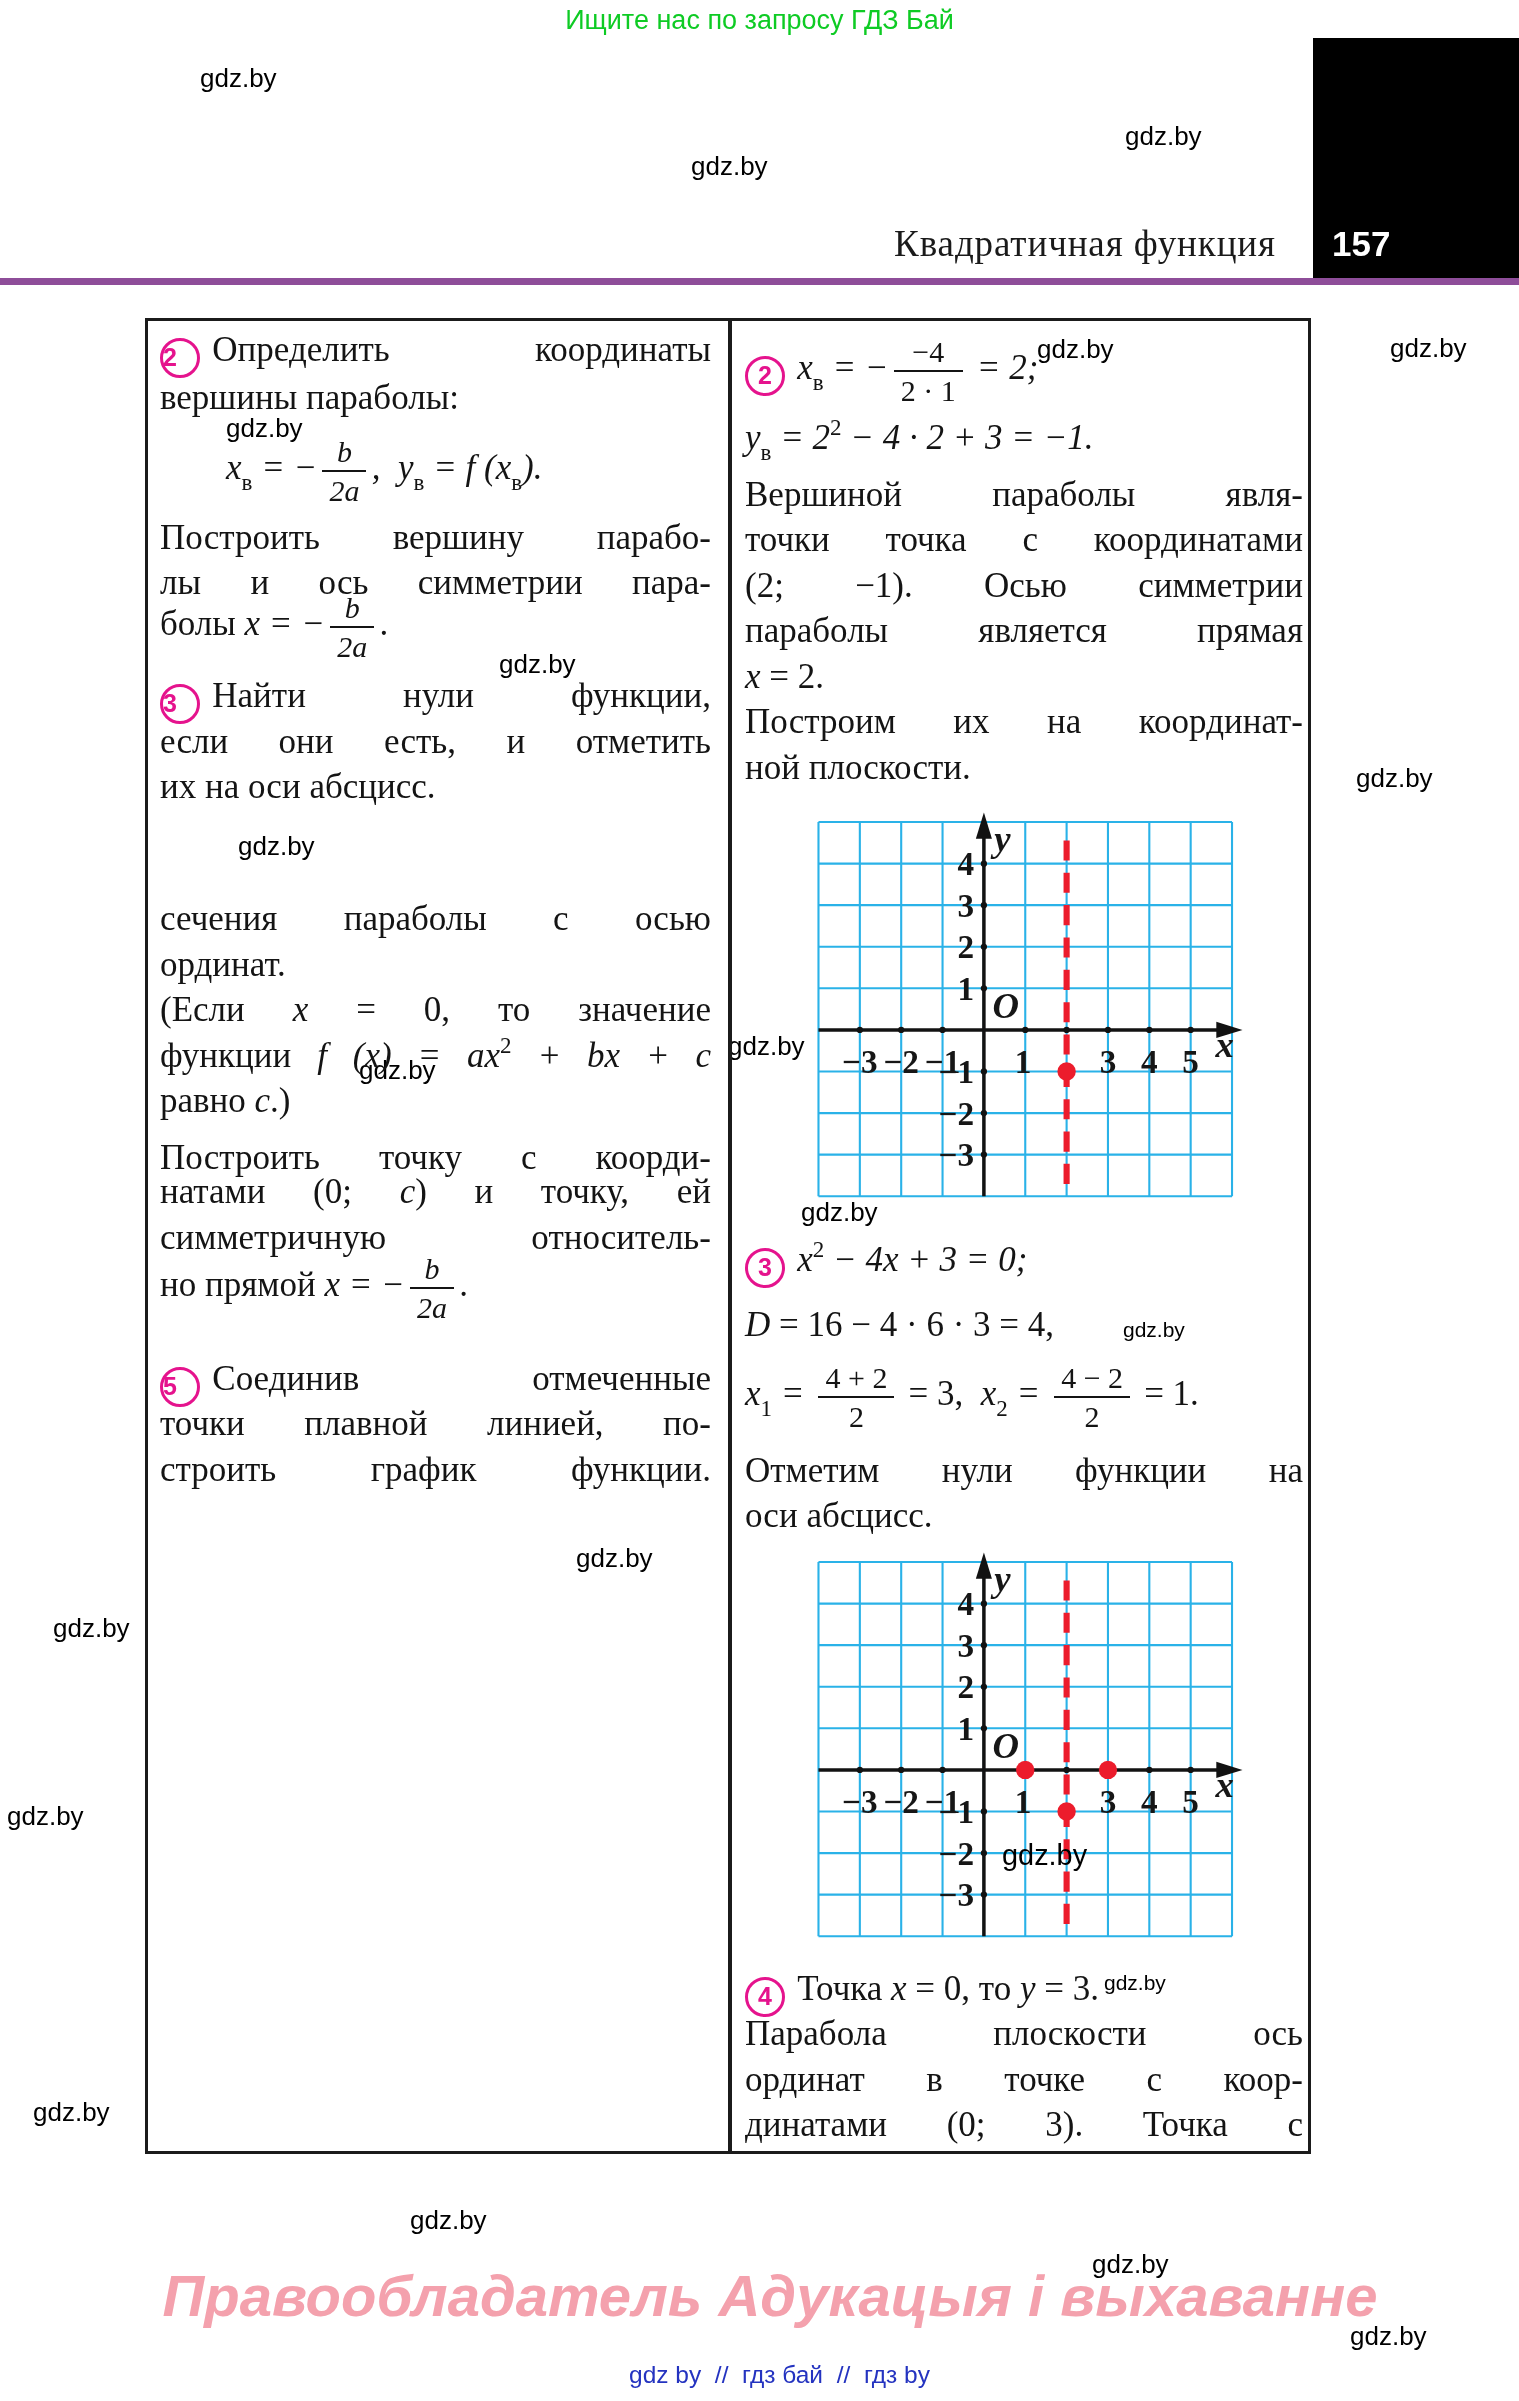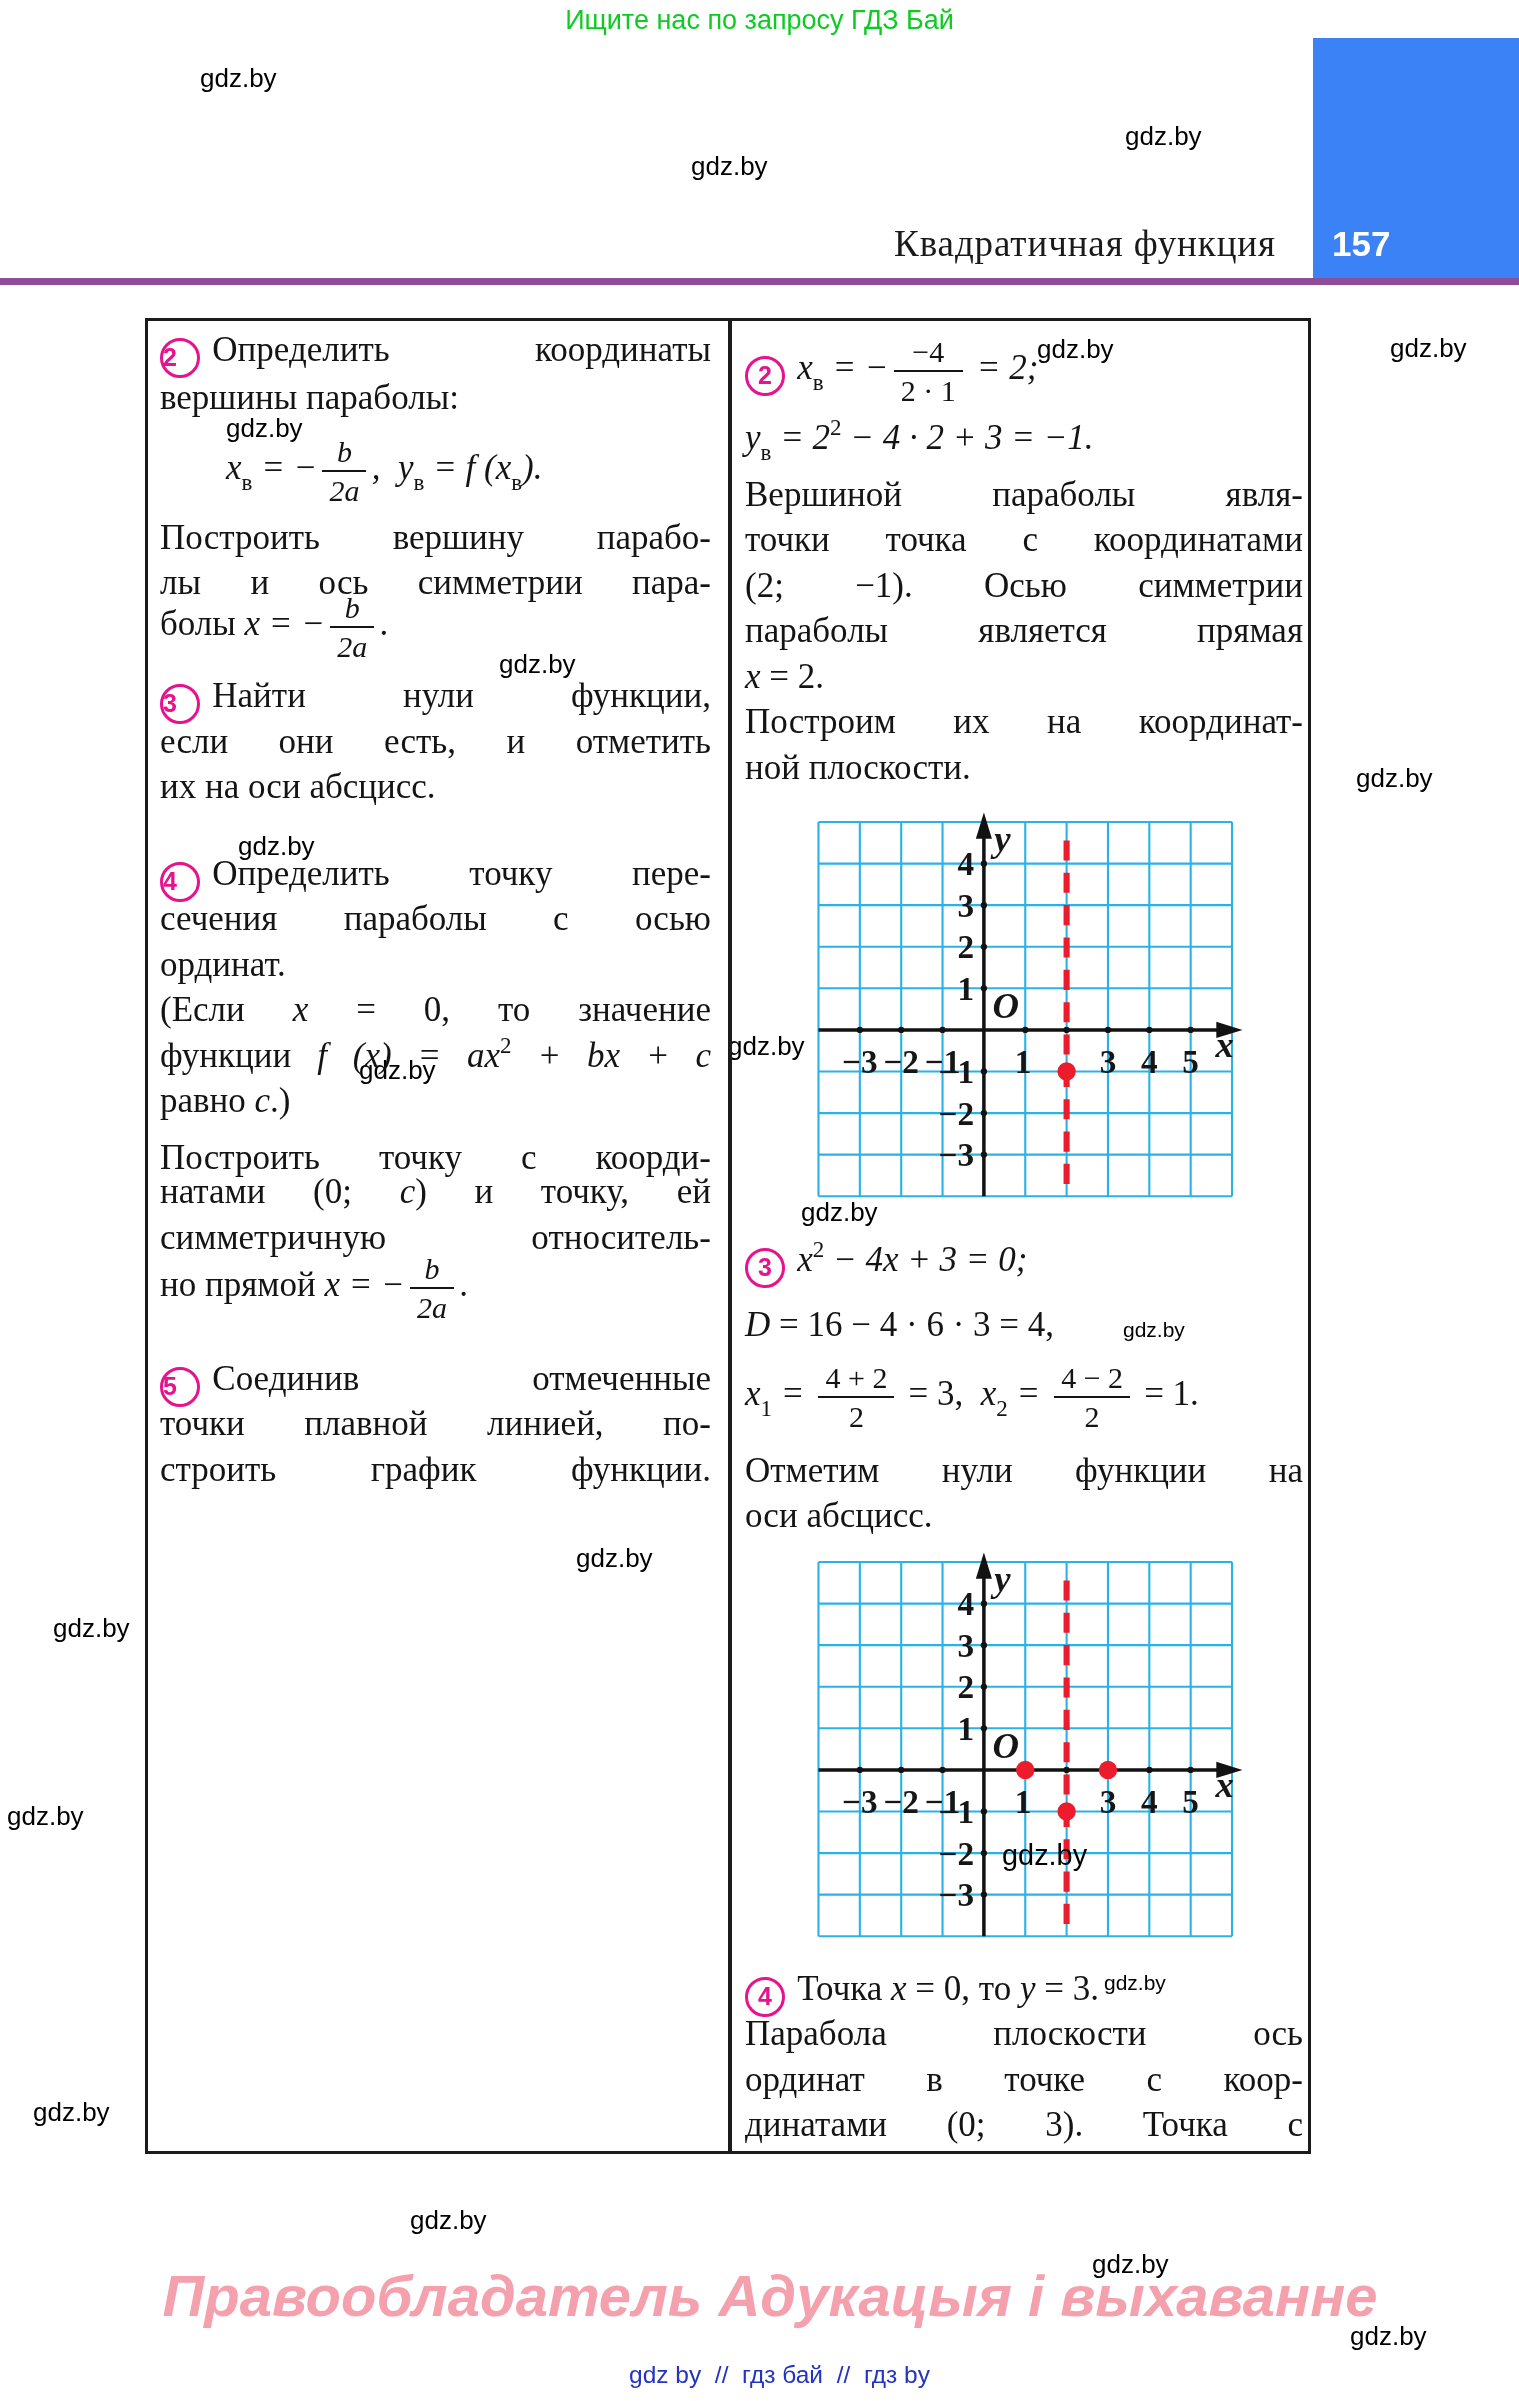--- a/index.html
+++ b/index.html
@@ -3,21 +3,21 @@
 <meta charset="utf-8">
 <style>
   html,body{margin:0;padding:0;background:#fff;}
   .page{position:relative;width:1519px;height:2401px;background:#ffffff;
         font-family:"Liberation Serif",serif;overflow:hidden;}
   .wm{position:absolute;font-family:"Liberation Sans",sans-serif;font-size:26px;color:#000;white-space:nowrap;}
   .wm.small{font-size:21px;}
   .banner{position:absolute;top:5.3px;left:0;width:100%;text-align:center;
           font-family:"Liberation Sans",sans-serif;font-size:27px;color:#0ecb24;}
   .hdr-title{position:absolute;top:222px;right:243px;font-size:37px;color:#1a1a1a;letter-spacing:0.9px;}
-  .pagebox{position:absolute;left:1313px;top:38px;width:207px;height:240px;background:#3b82f6;}
+  .pagebox{position:absolute;left:1313px;top:38px;width:207px;height:240px;background:#000000;}
   .pagenum{position:absolute;left:19px;top:186px;color:#fff;font-family:"Liberation Sans",sans-serif;
            font-weight:bold;font-size:35px;}
   .hr{position:absolute;left:0;top:278px;width:1519px;height:7px;background:#8e4d99;}
   .box{position:absolute;left:145px;top:318px;width:1160px;height:1830px;border:3.5px solid #1b1b1b;}
   .divider{position:absolute;left:580px;top:0;width:3.5px;height:100%;background:#1b1b1b;}
   .ln{position:absolute;font-size:35px;color:#141414;line-height:46px;white-space:nowrap;}
   .jst{white-space:normal;text-align:justify;text-align-last:justify;}
   .m{font-style:italic;}
   sub{font-size:23px;font-style:normal;vertical-align:-10.5px;line-height:0;}
   .sup{font-size:23px;font-style:normal;vertical-align:14px;line-height:0;}
@@ -83,21 +83,20 @@
   <div class="ln" style="left:226px;top:436px;"><span class="m">x</span><sub>в</sub><span class="m"> = −</span><span class="frac"><span class="fn m">b</span><span class="fd m">2a</span></span><span class="m">,&nbsp;&nbsp;</span><span class="m">y</span><sub>в</sub><span class="m"> = f (x</span><sub>в</sub><span class="m">).</span></div>
 
   <div class="ln jst" style="left:160px;top:515px;width:551px;">Построить вершину парабо-</div>
   <div class="ln jst" style="left:160px;top:560px;width:551px;">лы и ось симметрии пара-</div>
   <div class="ln" style="left:160px;top:592px;"><span>болы </span><span class="m">x = −</span><span class="frac"><span class="fn m">b</span><span class="fd m">2a</span></span><span>.</span></div>
 
   <div class="ln jst" style="left:160px;top:673px;width:551px;"><span class="badge">3</span><span>Найти нули функции,</span></div>
   <div class="ln jst" style="left:160px;top:719px;width:551px;">если они есть, и отметить</div>
   <div class="ln" style="left:160px;top:764px;">их на оси абсцисс.</div>
 
-  <div class="ln jst" style="left:160px;top:851px;width:551px;"><span class="badge">4</span><span>Определить точку пере-</span></div>
   <div class="ln jst" style="left:160px;top:896px;width:551px;">сечения параболы с осью</div>
   <div class="ln" style="left:160px;top:942px;">ординат.</div>
   <div class="ln jst" style="left:160px;top:987px;width:551px;"><span>(Если </span><span class="m">x</span><span> = 0, то значение</span></div>
   <div class="ln jst" style="left:160px;top:1033px;width:551px;"><span>функции </span><span class="m">f (x) = ax</span><span class="sup">2</span><span class="m"> + bx + c</span></div>
   <div class="ln" style="left:160px;top:1078px;"><span>равно </span><span class="m">c</span><span>.)</span></div>
   <div class="ln jst" style="left:160px;top:1124px;width:551px;margin-top:11px;">Построить точку с коорди-</div>
   <div class="ln jst" style="left:160px;top:1169px;width:551px;"><span>натами (0; </span><span class="m">c</span><span>) и точку, ей</span></div>
   <div class="ln jst" style="left:160px;top:1215px;width:551px;">симметричную относитель-</div>
   <div class="ln" style="left:160px;top:1253px;"><span>но прямой </span><span class="m">x = −</span><span class="frac"><span class="fn m">b</span><span class="fd m">2a</span></span><span>.</span></div>
 

